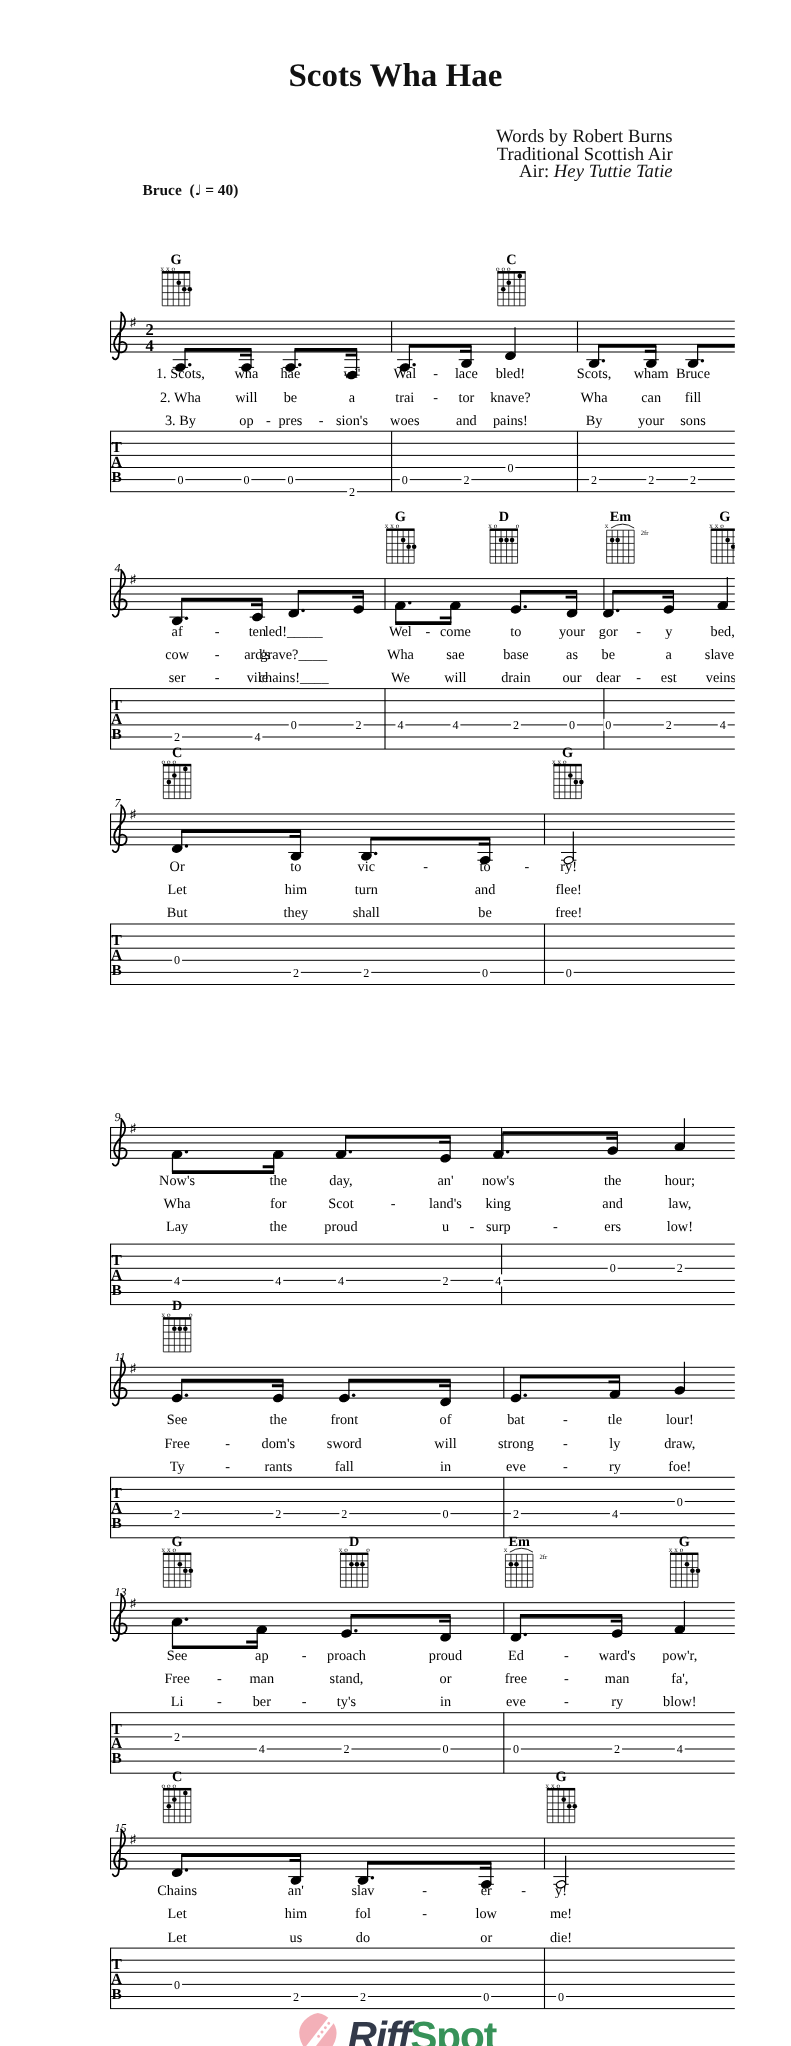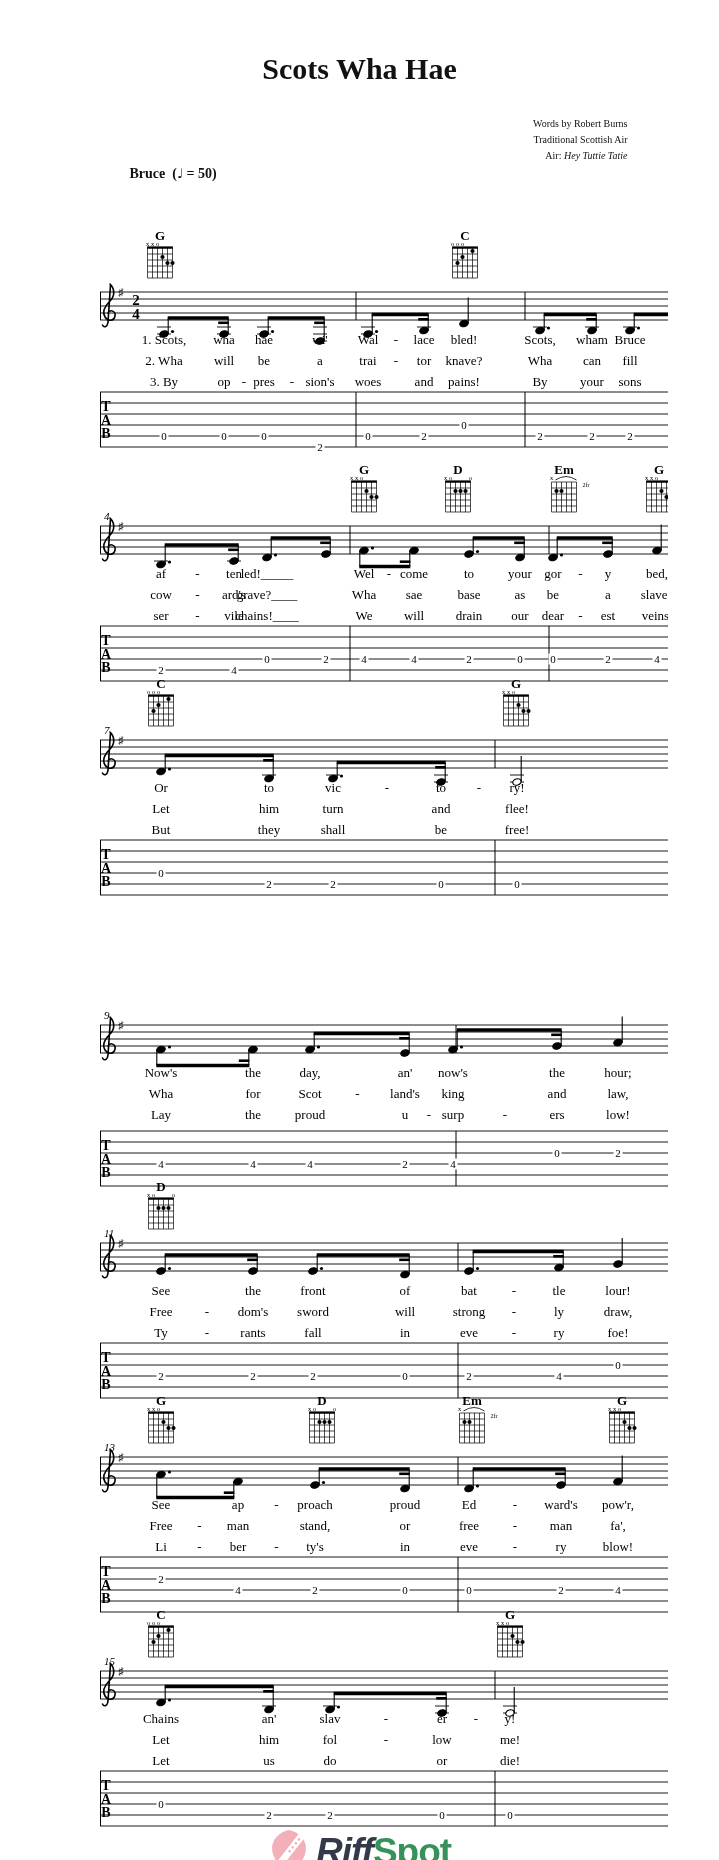--- a/index.html
+++ b/index.html
@@ -1,20 +1,20 @@
 <!DOCTYPE html>
 <html><head>
 <meta charset="utf-8">
 <style>
   html,body{margin:0;padding:0;background:#fff;}
   #sheet{position:relative;width:616px;height:1860px;background:#fff;margin:16px auto;
          font-family:"Liberation Serif", serif;color:#111;overflow:hidden;}
   .abs{position:absolute;}
   #page-title{left:0;right:0;top:36px;text-align:center;font-size:30px;font-weight:bold;}
-  #credits{right:40px;top:100px;text-align:right;font-size:10px;line-height:16px;}
+  #credits{right:56px;top:100px;text-align:right;font-size:17px;line-height:16px;}
   #credit-air em{font-style:italic;}
   #tempo{left:78px;top:150px;font-size:14px;font-weight:bold;}
   #tempo .tnote{font-family:"DejaVu Sans", sans-serif;font-size:13px;}
   .system-svg{position:absolute;left:0;}
   #logo{left:0;right:0;top:1812px;display:flex;align-items:center;justify-content:center;
         gap:6px;opacity:.85;}
   #logo-text{font-family:"Liberation Sans", sans-serif;font-weight:bold;font-size:37px;
              letter-spacing:-1px;}
   svg text{font-family:"Liberation Serif", serif;}
 </style>
@@ -25,21 +25,21 @@
   <div class="abs" id="page-title">Scots Wha Hae</div>
 
   <div class="abs" id="credits">
     <div>Words by Robert Burns</div>
     <div>Traditional Scottish Air</div>
     <div id="credit-air"><span>Air: </span><em>Hey Tuttie Tatie</em></div>
   </div>
 
   <div class="abs" id="tempo">
     <span>Bruce</span>&nbsp;
-    <span>(</span><span class="tnote">♩</span><span> = 50)</span>
+    <span>(</span><span class="tnote">♩</span><span> = 40)</span>
   </div>
 
   <div id="systems-host">
       <svg width="719" height="240" viewBox="0 0 719 240" class="system-svg" style="top: 214px;">
         <g>
           <g>
             <text x="108" y="10" font-size="13" text-anchor="middle" fill="#000" font-weight="bold">G</text>
             <text x="95.5" y="16.2" font-size="6.5" text-anchor="middle" fill="#000" font-family="&quot;Liberation Sans&quot;,sans-serif">x</text>
             <text x="100.5" y="16.2" font-size="6.5" text-anchor="middle" fill="#000" font-family="&quot;Liberation Sans&quot;,sans-serif">x</text>
             <text x="105.5" y="16.2" font-size="6.5" text-anchor="middle" fill="#000" font-family="&quot;Liberation Sans&quot;,sans-serif">o</text>

